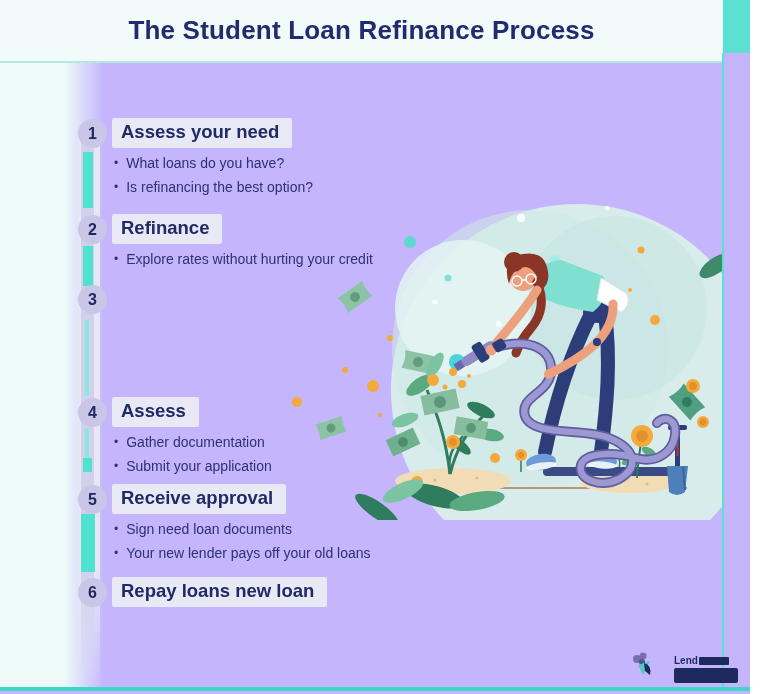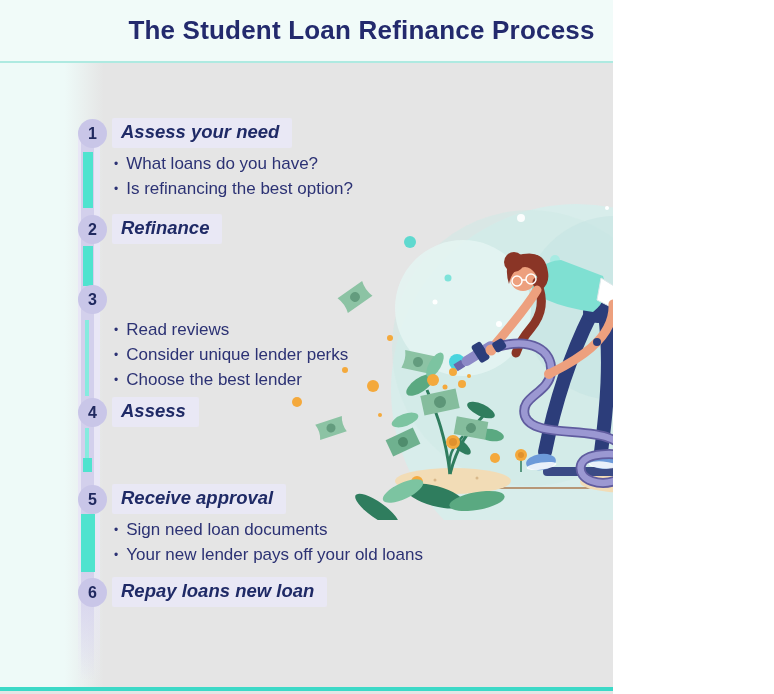--- a/index.html
+++ b/index.html
@@ -1,17 +1,17 @@
 <!DOCTYPE html>
 <html><head>
 <meta charset="utf-8">
 <style>
   html,body{margin:0;padding:0;background:#ffffff;}
   .page{
-    position:relative;width:613px;height:694px;background:#e5e5e5;
+    position:relative;width:750px;height:694px;background:#c4b5fd;
     overflow:hidden;font-family:"Liberation Sans",sans-serif;
   }
   
   .header{
     position:absolute;left:0;top:0;width:723px;height:61px;
     background:#f1fbf9;border-bottom:2px solid #aeeae1;
     display:flex;align-items:center;justify-content:center;z-index:3;
   }
   .title{font-size:26px;font-weight:bold;color:#232a6d;letter-spacing:.2px;}
   .corner{position:absolute;left:723px;top:0;width:51px;height:53px;background:#5ce0d2;z-index:3;}
@@ -35,30 +35,30 @@
 
   
   .step{position:absolute;left:78px;z-index:2;}
   .step-row{display:flex;align-items:center;}
   .badge{
     width:29px;height:29px;border-radius:50%;background:#c9c6e8;flex:none;
     color:#20295f;font-weight:bold;font-size:16px;line-height:29px;text-align:center;
     position:relative;z-index:2;
   }
   .hl{margin-left:5px;background:#e9e8f5;border-radius:2px;padding:3px 13px 5px 9px;}
-  .hl span{font-size:18.5px;font-weight:bold;color:#1f2a66;white-space:nowrap;font-style:italic;}
+  .hl span{font-size:18.5px;font-weight:bold;color:#1f2a66;white-space:nowrap;}
   .bullets{margin:4px 0 0 36px;}
-  .bullet{font-size:17px;color:#2c3274;line-height:23px;white-space:nowrap;}
+  .bullet{font-size:14px;color:#2c3274;line-height:23px;white-space:nowrap;}
   .bullet::before{content:"•";font-size:12px;margin-right:8px;position:relative;top:-1px;}
 
   
   .illo{position:absolute;left:285px;top:190px;width:438px;height:330px;z-index:0;}
 
   
-  .logo{position:absolute;left:630px;top:651px;display:flex;align-items:flex-start;z-index:3;}
+  .logo{position:absolute;left:630px;top:651px;display:flex;align-items:flex-start;z-index:3;gap:16px;}
   .logo-word{margin-left:2px;margin-top:4px;}
   .logo-line1{display:flex;align-items:center;height:11px;}
   .logo-line1 span{font-size:10px;font-weight:bold;color:#1e2a5e;letter-spacing:0;}
   .bar1{display:inline-block;width:30px;height:8px;background:#1e2a5e;margin-left:1px;border-radius:1px;}
   .bar2{width:64px;height:15px;background:#1e2a5e;border-radius:2px;margin-top:2px;}
 </style>
 </head>
 <body>
 
 <div class="page">
@@ -238,37 +238,39 @@
       <div class="bullet">What loans do you have?</div>
       <div class="bullet">Is refinancing the best option?</div>
     </div>
   </div>
 
   <div class="step" style="top:214px;">
     <div class="step-row">
       <div class="badge">2</div>
       <div class="hl"><span>Refinance</span></div>
     </div>
+    <div class="bullets">
+      <div class="bullet">Explore rates without hurting your credit</div>
+    </div>
   </div>
 
   <div class="step" style="top:285px;">
     <div class="step-row">
       <div class="badge">3</div>
-    </div>
-    <div class="bullets">
-      <div class="bullet">Read reviews</div>
-      <div class="bullet">Consider unique lender perks</div>
-      <div class="bullet">Choose the best lender</div>
     </div>
   </div>
 
   <div class="step" style="top:397px;">
     <div class="step-row">
       <div class="badge">4</div>
       <div class="hl"><span>Assess</span></div>
+    </div>
+    <div class="bullets">
+      <div class="bullet">Gather documentation</div>
+      <div class="bullet">Submit your application</div>
     </div>
   </div>
 
   <div class="step" style="top:484px;">
     <div class="step-row">
       <div class="badge">5</div>
       <div class="hl"><span>Receive approval</span></div>
     </div>
     <div class="bullets">
       <div class="bullet">Sign need loan documents</div>

